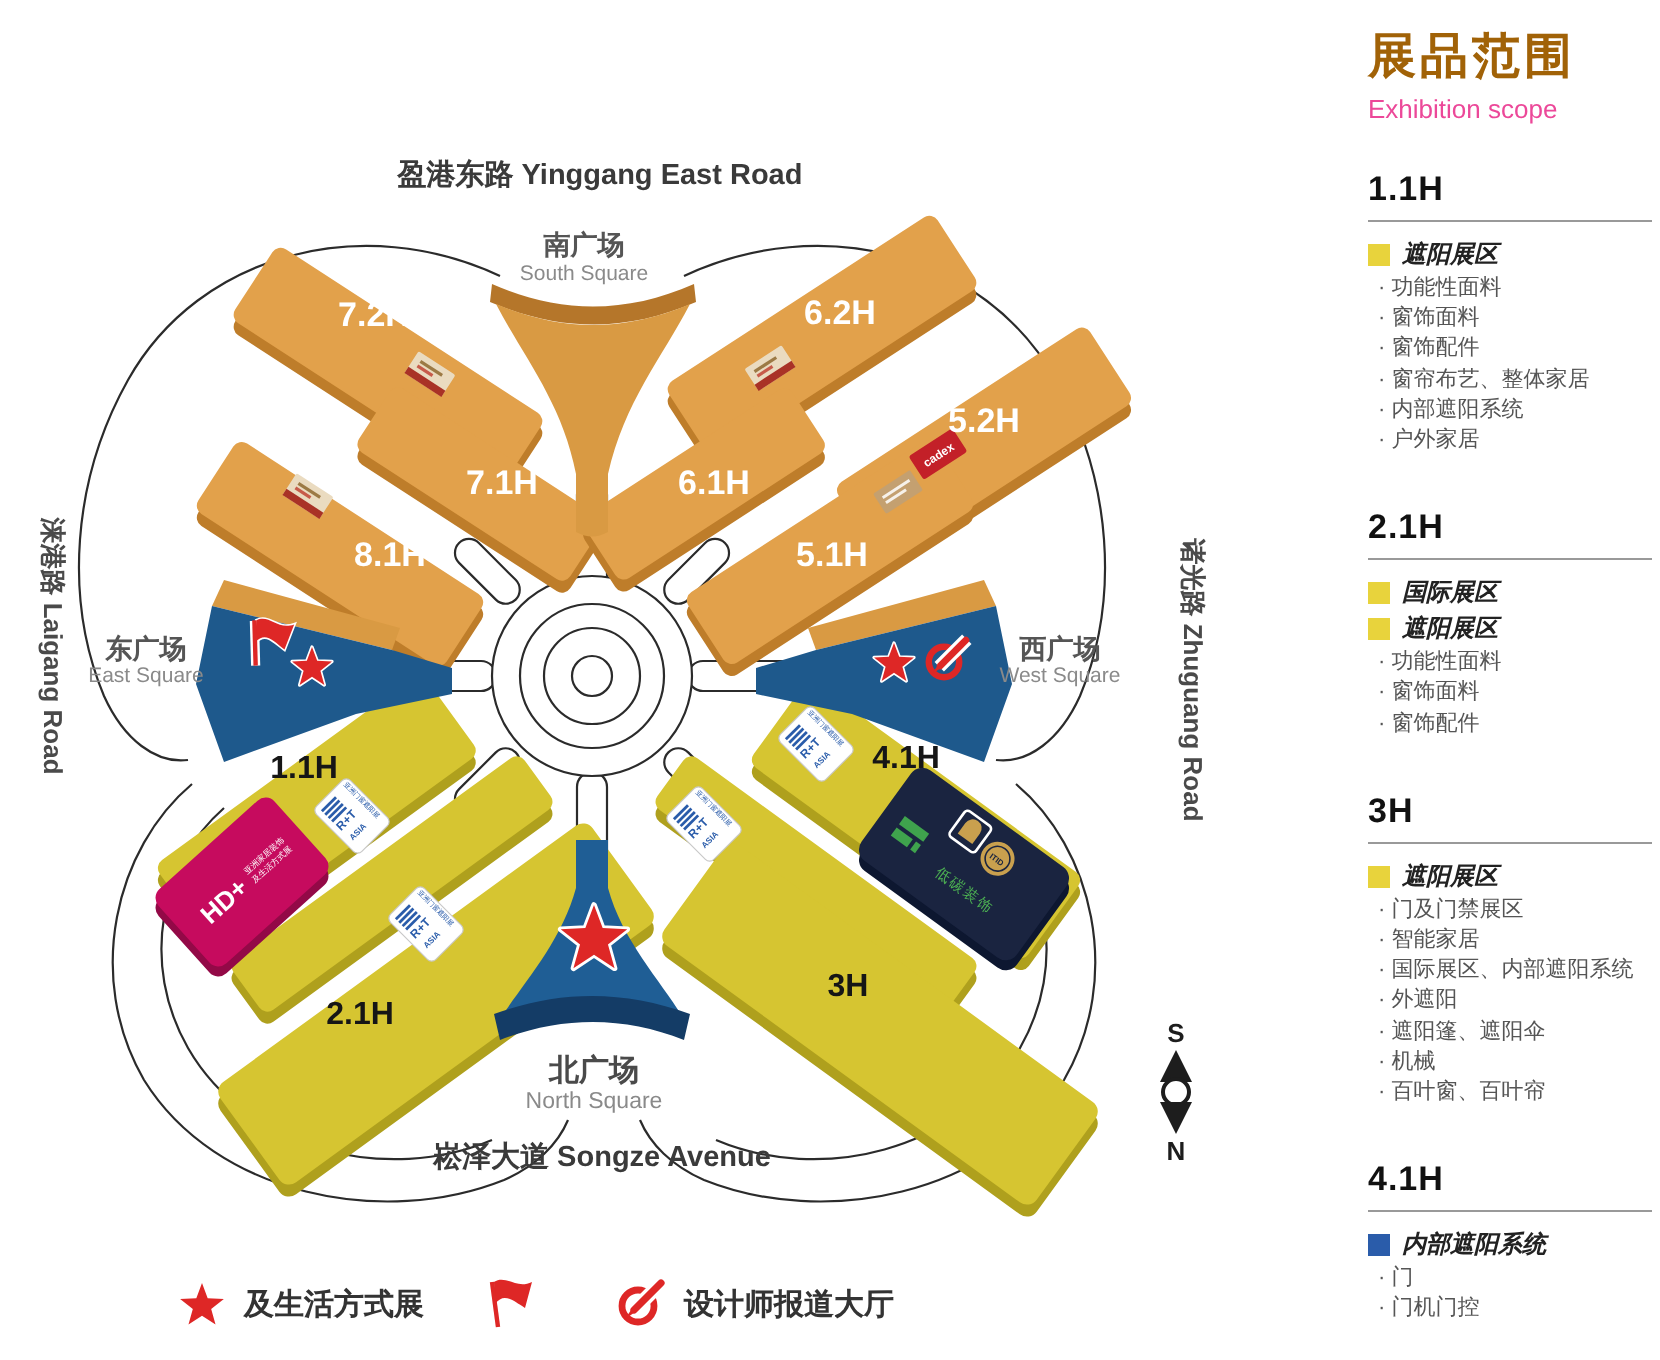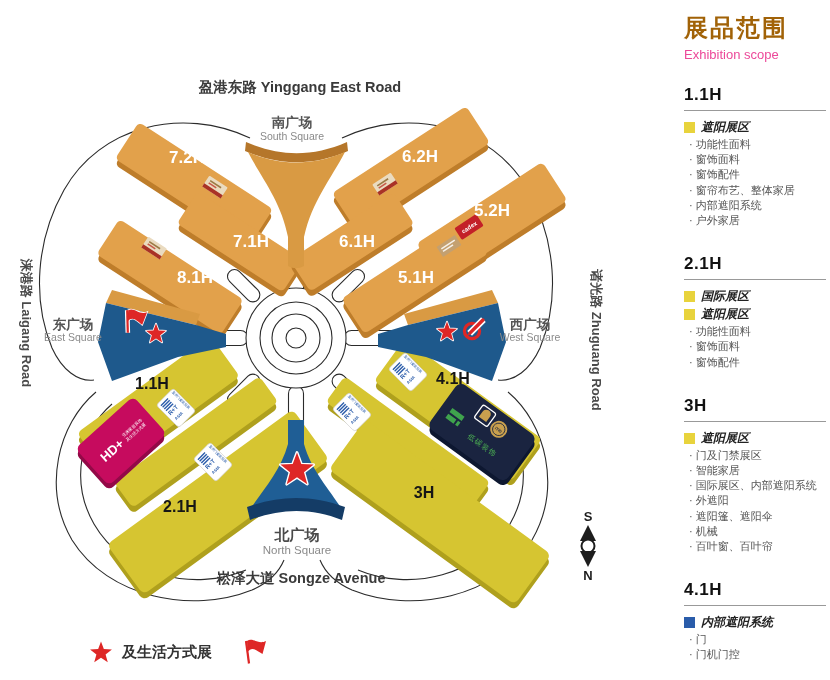--- a/index.html
+++ b/index.html
@@ -417,15 +417,21 @@
     <svg width="26" height="26" viewBox="-13 -13 26 26">
           <use href="#star-sym" transform="translate(0,1) scale(1.15)"></use>
         </svg>
     <span>及生活方式展</span>
   </div>
   <div class="legend-item">
     <svg width="26" height="28" viewBox="-13 -14 26 28">
           <use href="#flag-sym" transform="translate(-9,10)"></use>
         </svg>
   </div>
+  <div class="legend-item">
+    <svg width="28" height="26" viewBox="-14 -13 28 26">
+          <use href="#pen-sym" transform="translate(-1,1)"></use>
+        </svg>
+    <span>设计师报道大厅</span>
+  </div>
 </div>
 
 </div>
 
 </body></html>

